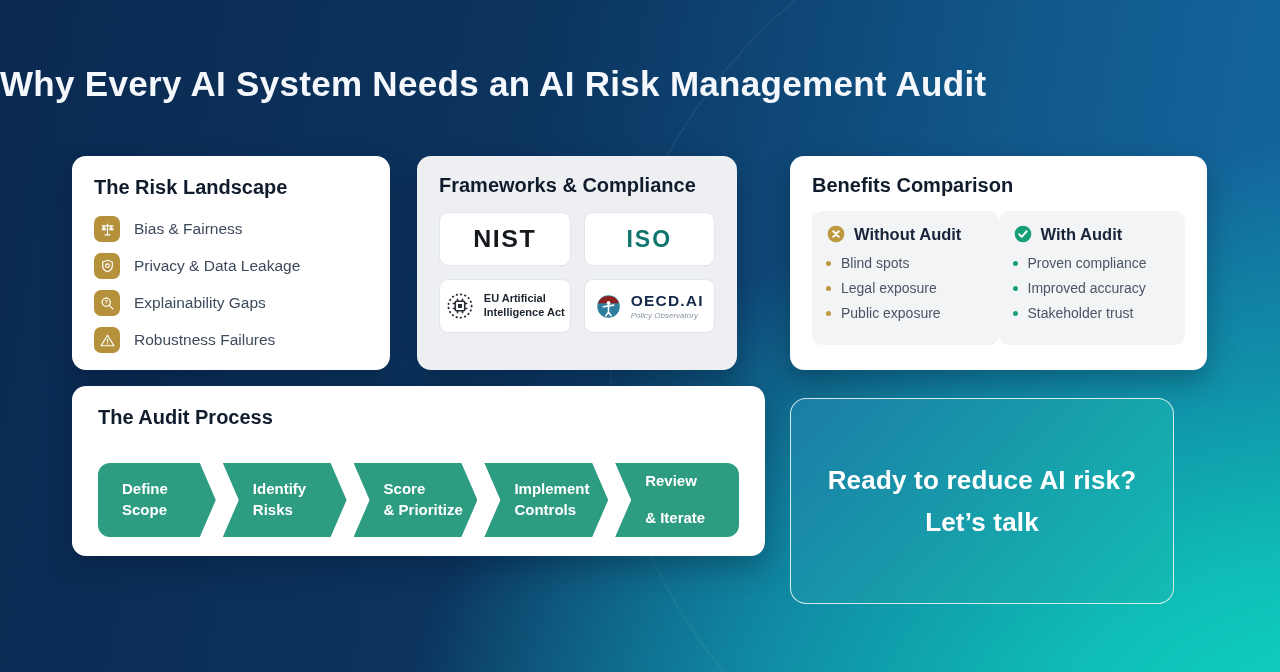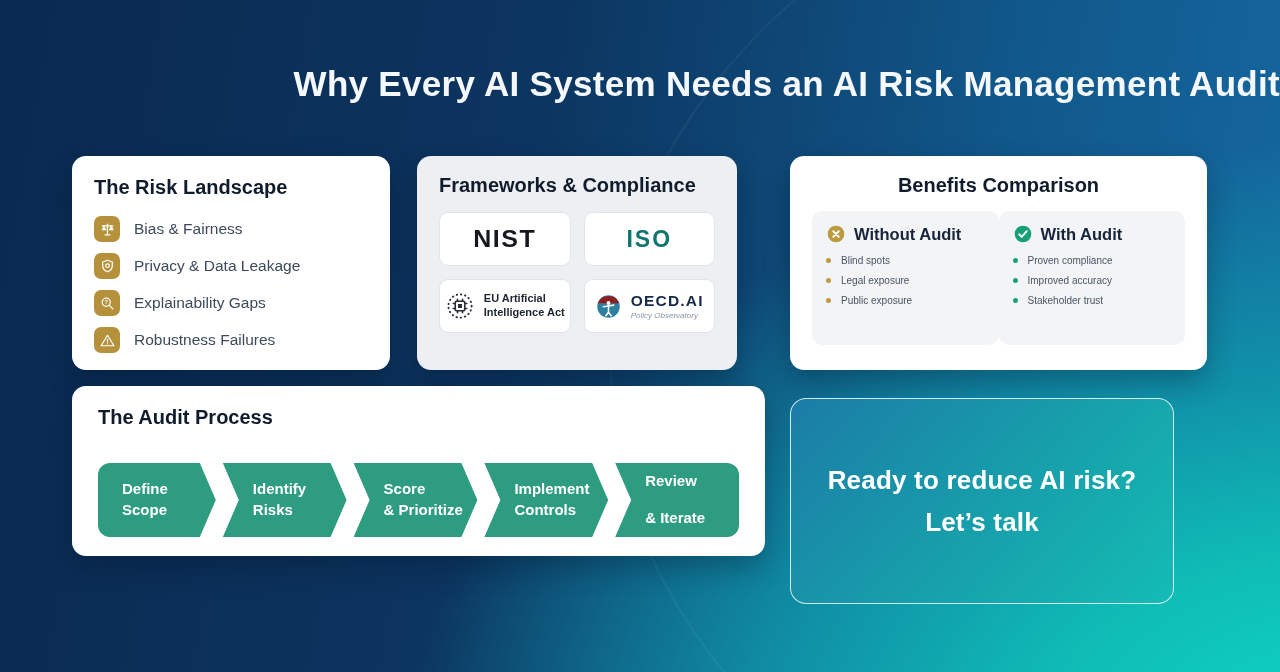--- a/index.html
+++ b/index.html
@@ -9,21 +9,21 @@
     font-family:"Liberation Sans", sans-serif;
     background:
       radial-gradient(1400px 900px at 106% 112%, #0ed9c6 0%, #0fbdb6 22%, rgba(16,150,170,0.9) 42%, rgba(16,120,160,0) 68%),
       linear-gradient(100deg, #0a2950 0%, #0c3560 40%, #11598c 75%, #1568a2 100%);
   }
   .canvas::before { 
     content:""; position:absolute; left:610px; top:-180px; width:1400px; height:1100px;
     border-radius:50%; border:2px solid rgba(255,255,255,0.05); pointer-events:none;
   }
   .page-title {
-    position:absolute; top:64px; left:0; width:100%; text-align:right;
+    position:absolute; top:64px; left:0; width:100%; text-align:left;
     font-size:35px; font-weight:600; color:#f4f8fc; letter-spacing:.3px;
   }
   .card {
     position:absolute; background:#ffffff; border-radius:14px;
     box-shadow:0 12px 28px rgba(3,15,35,.30);
   }
   .card h2 { font-size:20px; font-weight:700; color:#101c2c; }
 
   
   .risk { left:72px; top:156px; width:318px; height:214px; padding:20px 22px; }
@@ -46,28 +46,28 @@
   .nist-text { font-size:25px; font-weight:800; color:#15191e; letter-spacing:1.5px; transform:scaleY(.92); }
   .iso-text  { font-size:23px; font-weight:800; color:#0f766e; letter-spacing:2px; }
   .eu-chip svg { width:30px; height:30px; display:block; }
   .eu-text { font-size:11px; font-weight:700; color:#1c2430; line-height:1.25; }
   .eu-text span { display:block; }
   .oecd-globe svg { width:27px; height:27px; display:block; }
   .oecd-word { display:block; font-size:15.5px; font-weight:700; color:#14294a; letter-spacing:1.2px; }
   .oecd-sub  { display:block; font-size:8px; font-style:italic; color:#8a94a0; margin-top:1px; }
 
   
-  .benefits { left:790px; top:156px; width:417px; height:214px; padding:18px 22px;text-align:center; }
+  .benefits { left:790px; top:156px; width:417px; height:214px; padding:18px 22px; }
   .panels { margin-top:14px; display:flex; }
   .panel { flex:1; background:#f2f4f6; border-radius:10px; padding:13px 14px 12px; min-height:134px; }
   .phead { display:flex; align-items:center; gap:8px; }
   .phead svg { width:20px; height:20px; flex:0 0 auto; }
   .ptitle { font-size:16.5px; font-weight:700; color:#18243a; }
   .plist { list-style:none; margin-top:11px; }
-  .plist li { display:flex; align-items:center; gap:10px; margin-bottom:9px; font-size:10px; color:#4a5565; }
+  .plist li { display:flex; align-items:center; gap:10px; margin-bottom:9px; font-size:14px; color:#4a5565; }
   .dot { width:5px; height:5px; border-radius:50%; flex:0 0 auto; }
   .dot-gold { background:#bd9940; }
   .dot-green { background:#17a077; }
 
   
   .process { left:72px; top:386px; width:693px; height:170px; padding:20px 26px; }
   .flow { margin-top:34px; height:74px; display:flex; gap:7px; }
   .step {
     flex:1; background:#2d9c80; color:#fff; display:flex; flex-direction:column;
     justify-content:center; padding-left:30px; font-size:15px; font-weight:600; line-height:1.38;

